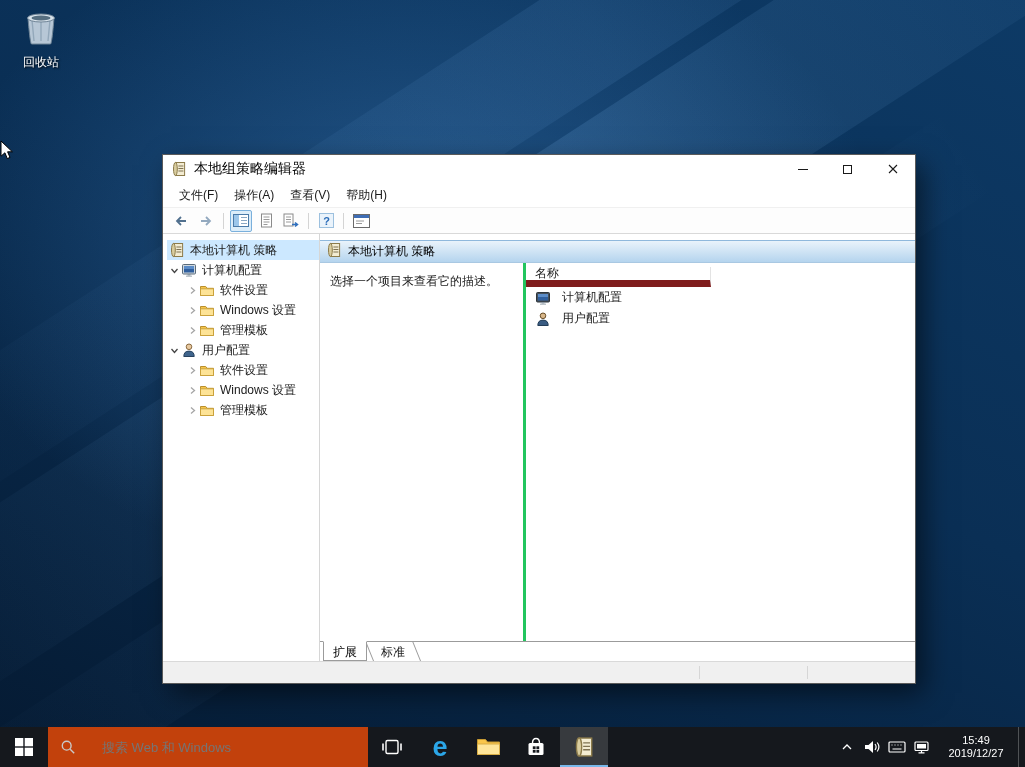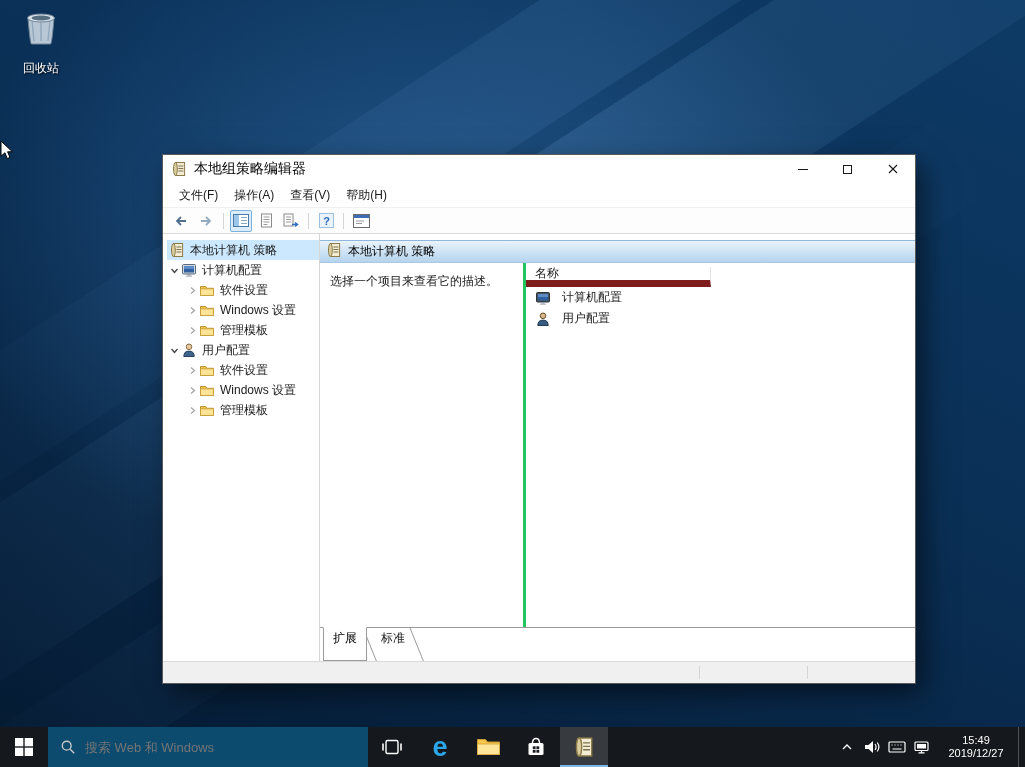--- a/index.html
+++ b/index.html
@@ -13,21 +13,21 @@
   .beam{position:absolute;pointer-events:none}
   .beam1{left:-260px;top:150px;width:1650px;height:150px;transform:rotate(-33deg);
     background:linear-gradient(90deg,transparent,rgba(130,190,245,.10) 35%,rgba(130,190,245,.17) 50%,rgba(130,190,245,.10) 65%,transparent)}
   .beam2{left:-200px;top:330px;width:1650px;height:90px;transform:rotate(-33deg);
     background:linear-gradient(90deg,transparent,rgba(120,180,240,.08) 40%,rgba(120,180,240,.12) 50%,transparent 75%)}
   .beam3{left:-300px;top:20px;width:1650px;height:110px;transform:rotate(-33deg);
     background:linear-gradient(90deg,transparent,rgba(120,180,240,.07) 40%,rgba(120,180,240,.11) 55%,transparent)}
 
   
   .recycle{position:absolute;left:12px;top:8px;width:58px;text-align:center}
-  .recycle .lbl{margin-top:8px;font-size:12px;color:#fff;text-shadow:1px 1px 2px #000}
+  .recycle .lbl{margin-top:2px;font-size:12px;color:#fff;text-shadow:1px 1px 2px #000}
 
   
   .cursor{position:absolute;left:0px;top:140px;z-index:99}
 
   
   .window{position:absolute;left:163px;top:155px;width:752px;height:528px;background:#fff;
     box-shadow:0 0 0 1px #5a5a5a,8px 10px 26px rgba(0,0,0,.55);display:flex;flex-direction:column;z-index:5}
   .titlebar{height:28px;background:#fff;display:flex;align-items:center;flex:0 0 auto}
   .title-icon{margin-left:8px;display:flex}
   .title-text{margin-left:7px;font-size:14px;color:#000;flex:1;white-space:nowrap}
@@ -57,35 +57,35 @@
   .right-pane{flex:1;display:flex;flex-direction:column;padding-top:6px;min-width:0;background:#fff}
   .band{height:23px;background:linear-gradient(#e9f3fb,#b5d4ee);border-top:1px solid #8fb8dc;
     border-bottom:1px solid #a9c8e2;display:flex;align-items:center;padding-left:6px;gap:6px;font-size:12px;color:#000;flex:0 0 auto}
   .content-row{flex:1;display:flex;min-height:0}
   .desc{width:206px;padding:10px 10px;font-size:12px;color:#1a1a1a;border-right:3px solid #22c55e}
   .list{flex:1;padding-top:4px}
   .list-header{height:20px;display:flex;align-items:center;padding-left:9px;font-size:12px;color:#222;
     width:185px;border-right:1px solid #e3e3e3;border-bottom:7px solid #7f1d1d}
   .list-item{height:21px;display:flex;align-items:center;padding-left:9px;gap:6px;font-size:12px;color:#1a1a1a}
 
-  .tabs-row{height:34px;position:relative;display:flex;align-items:stretch;padding-left:3px;flex:0 0 auto;background:#fff}
+  .tabs-row{height:20px;position:relative;display:flex;align-items:stretch;padding-left:3px;flex:0 0 auto;background:#fff}
   .tabs-row::before{content:"";position:absolute;left:0;right:0;top:0;height:1px;background:#9b9b9b}
   .tab-active{position:relative;z-index:1;background:#fff;border:1px solid #9b9b9b;border-top:1px solid #fff;
     padding:2px 9px 0;font-size:12px;color:#000}
   .tab-plain{padding:3px 9px 0;font-size:12px;color:#1a1a1a}
   .tab-slant{width:1px;background:#9b9b9b;transform:skewX(22deg);margin:0 2px}
 
   .statusbar{height:22px;background:#f0f0f0;border-top:1px solid #d9d9d9;position:relative;flex:0 0 auto}
   .sb-sep{position:absolute;top:4px;bottom:4px;width:1px;background:#d6d6d6}
 
   
   .taskbar{position:absolute;left:0;bottom:0;width:1025px;height:40px;background:#15181d;display:flex;z-index:50}
   .tb-btn{width:48px;height:40px;display:flex;align-items:center;justify-content:center;flex:0 0 auto}
   .tb-active{background:rgba(255,255,255,.15);box-shadow:inset 0 -2px 0 #79b8ea}
-  .search-box{width:320px;height:40px;background:#0c4a6e;display:flex;align-items:center;gap:9px;
+  .search-box{width:320px;height:40px;background:#c2410c;display:flex;align-items:center;gap:26px;
     padding-left:12px;flex:0 0 auto}
   .search-box input{flex:1;background:transparent;border:none;outline:none;color:#c9c9c9;font-size:13px;
     font-family:"Liberation Sans","DejaVu Sans",sans-serif}
   .edge-e{font-size:27px;line-height:27px;font-weight:bold;color:#2ba6e8}
   .tray{margin-left:auto;display:flex;align-items:center}
   .tray-icon{width:25px;height:40px;display:flex;align-items:center;justify-content:center}
   .clock{width:84px;text-align:center;color:#fff;font-size:11px;line-height:13px;padding:0 3px}
   .show-desktop{width:7px;height:40px;border-left:1px solid rgba(255,255,255,.25)}
 </style>
 </head>

